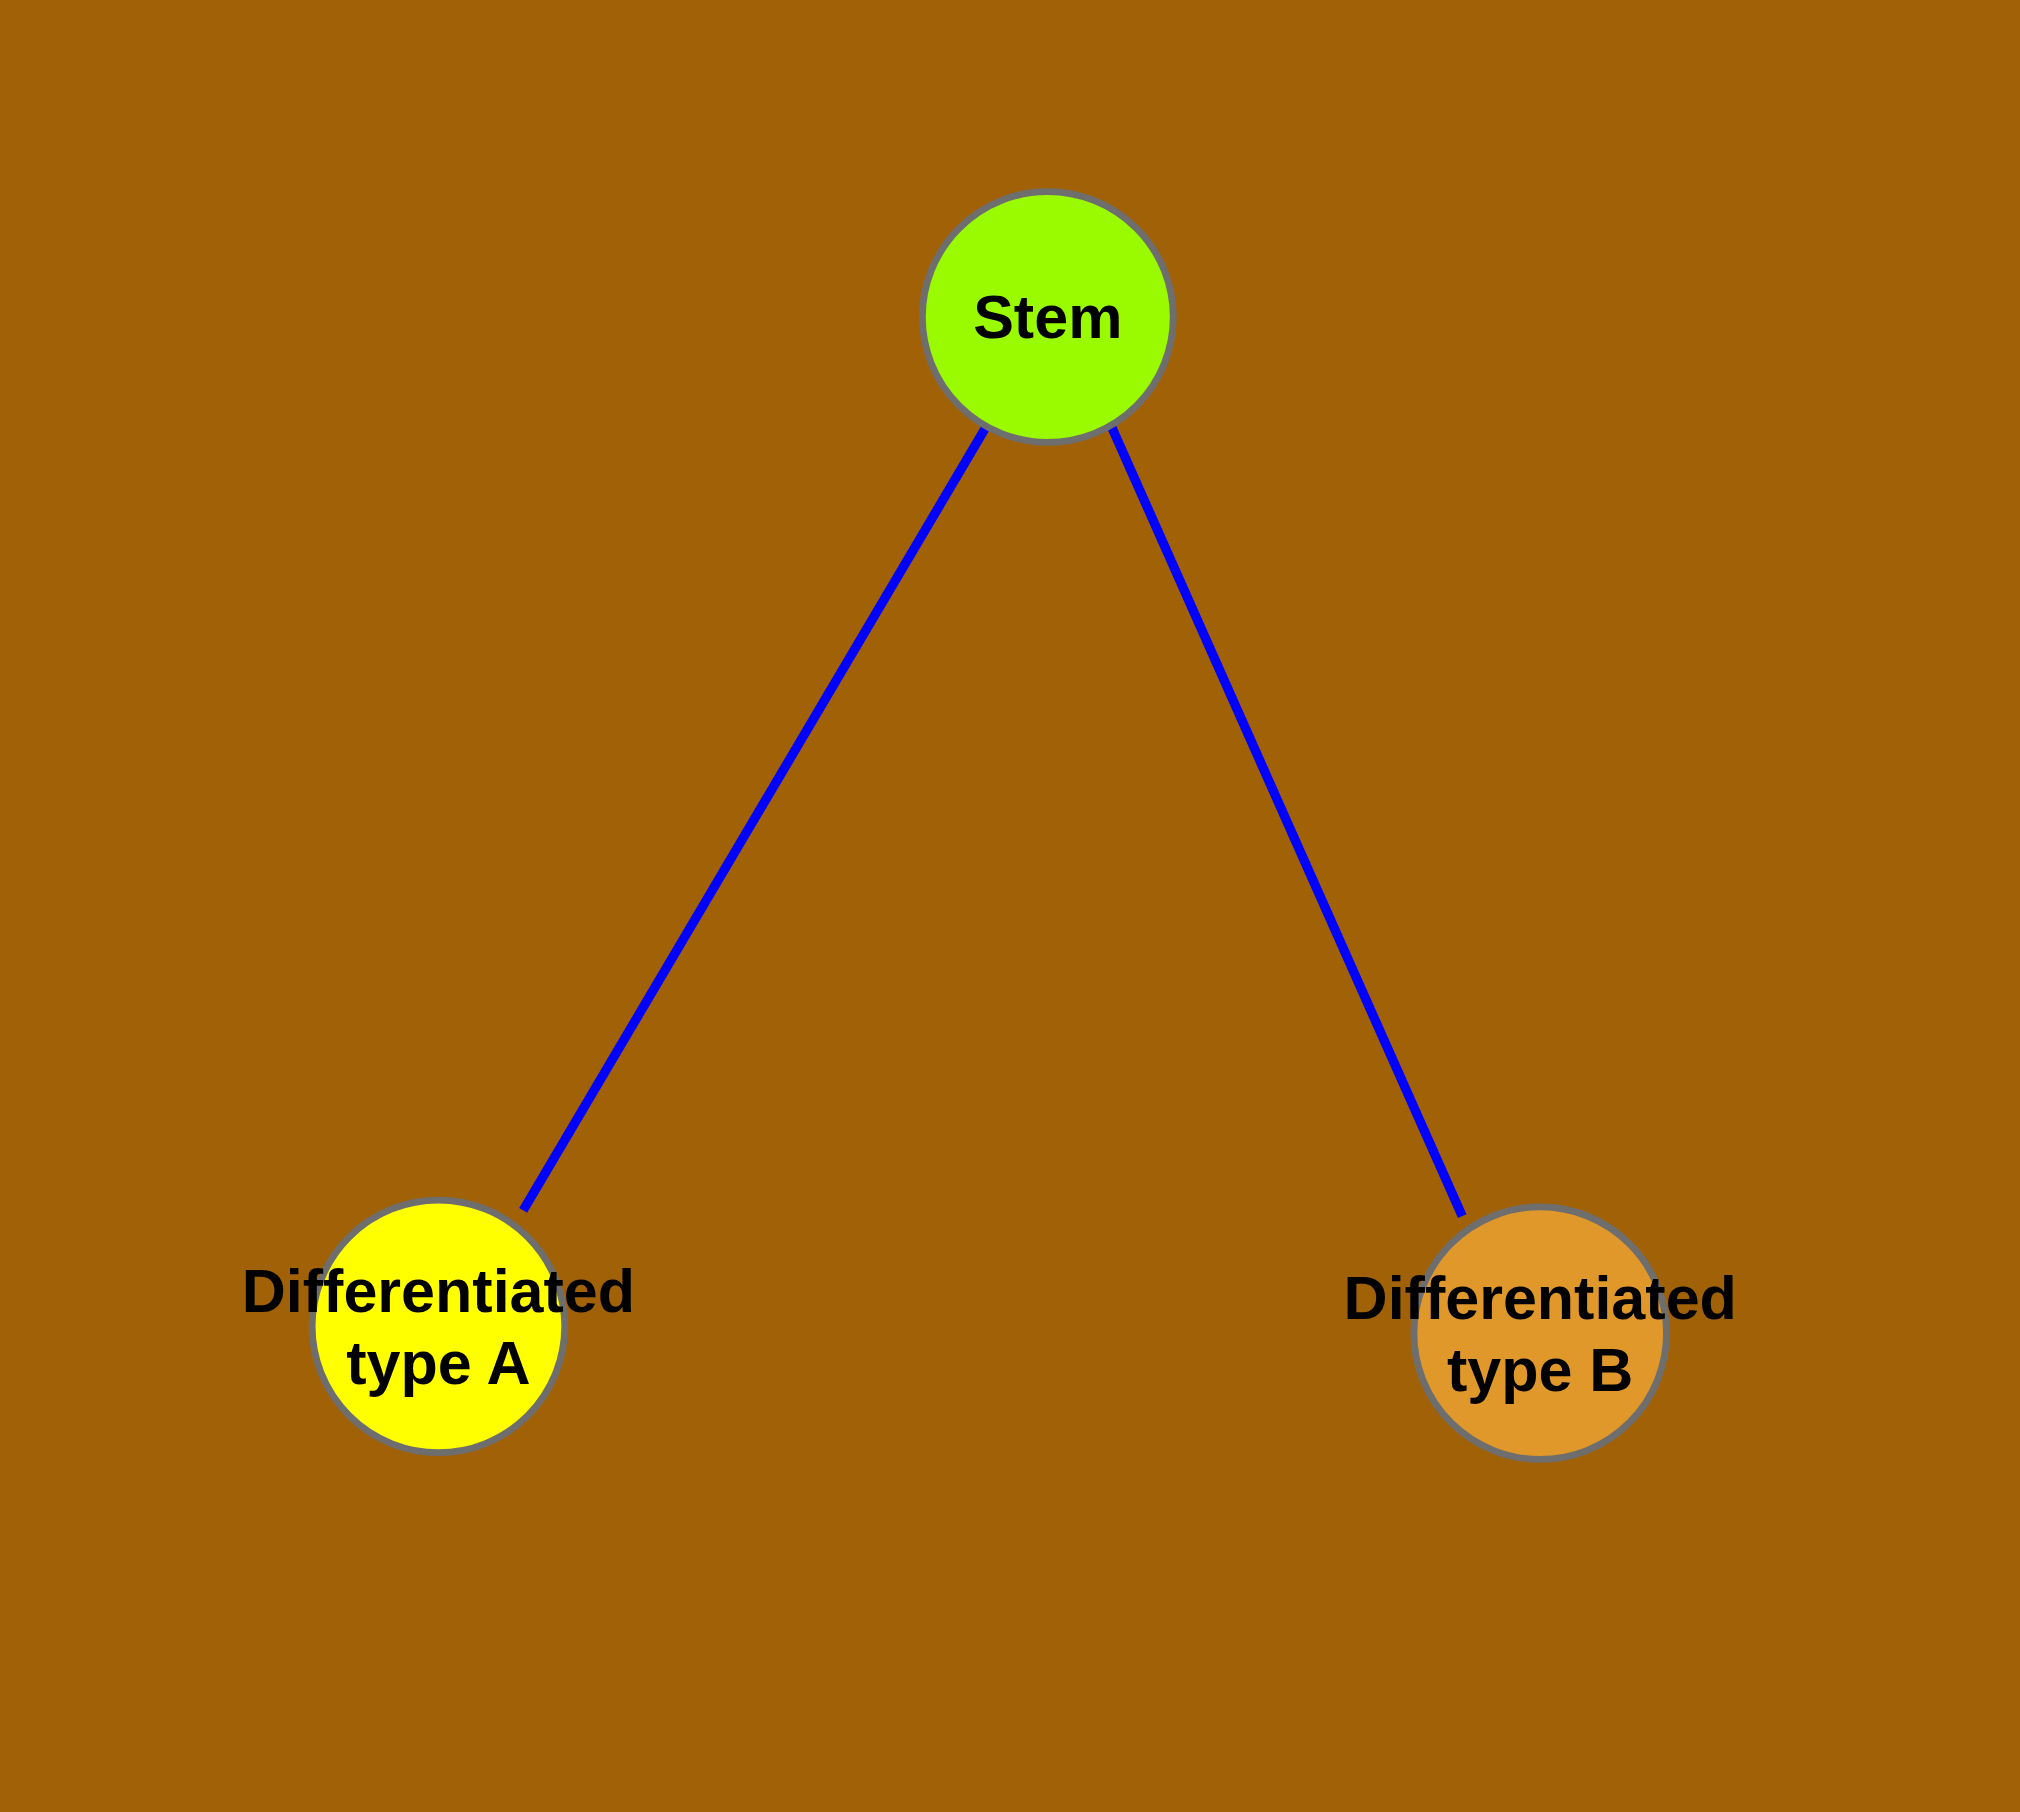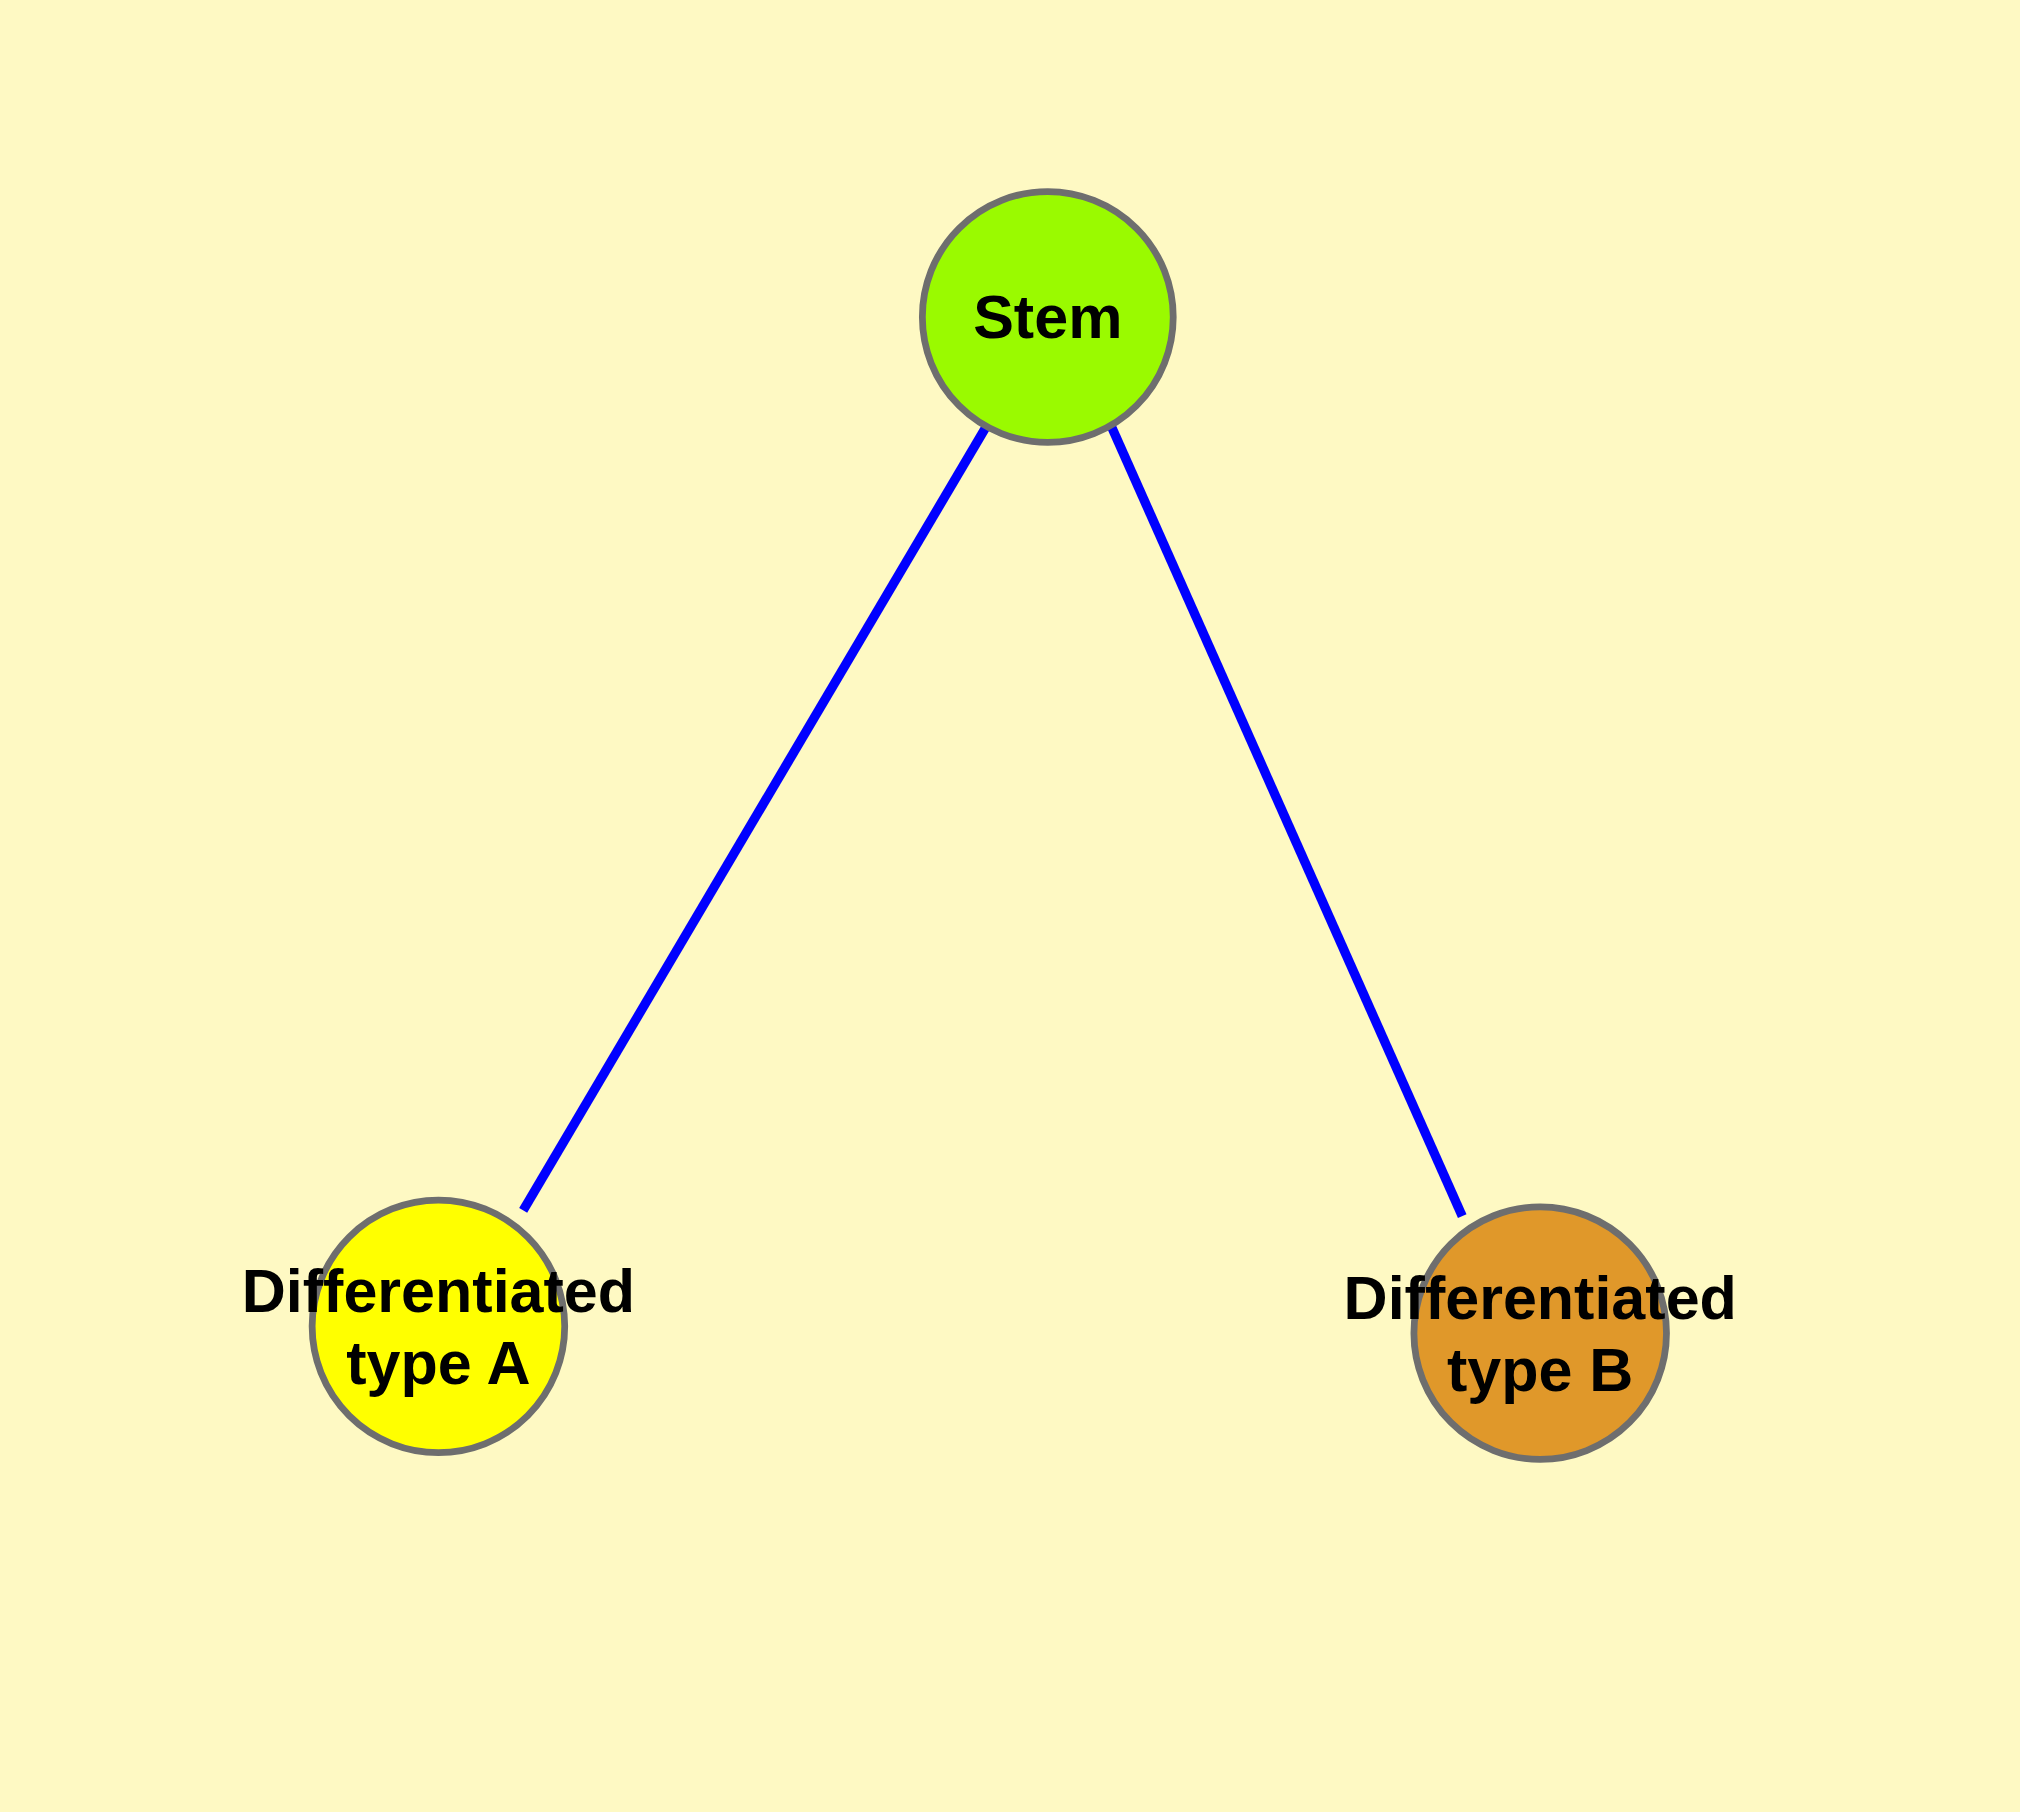--- a/index.html
+++ b/index.html
@@ -9,21 +9,21 @@
     background: #ccccfa;
   }
   body {
     font-family: "Liberation Sans", sans-serif;
   }
   #canvas-wrap {
     position: relative;
     width: 2021px;
     height: 1812px;
     overflow: hidden;
-    background: #fef9c3;
+    background: #a16207;
   }
   #graph-svg {
     position: absolute;
     top: 0;
     left: 0;
     width: 2021px;
     height: 1812px;
     display: block;
   }
   .node-label {

